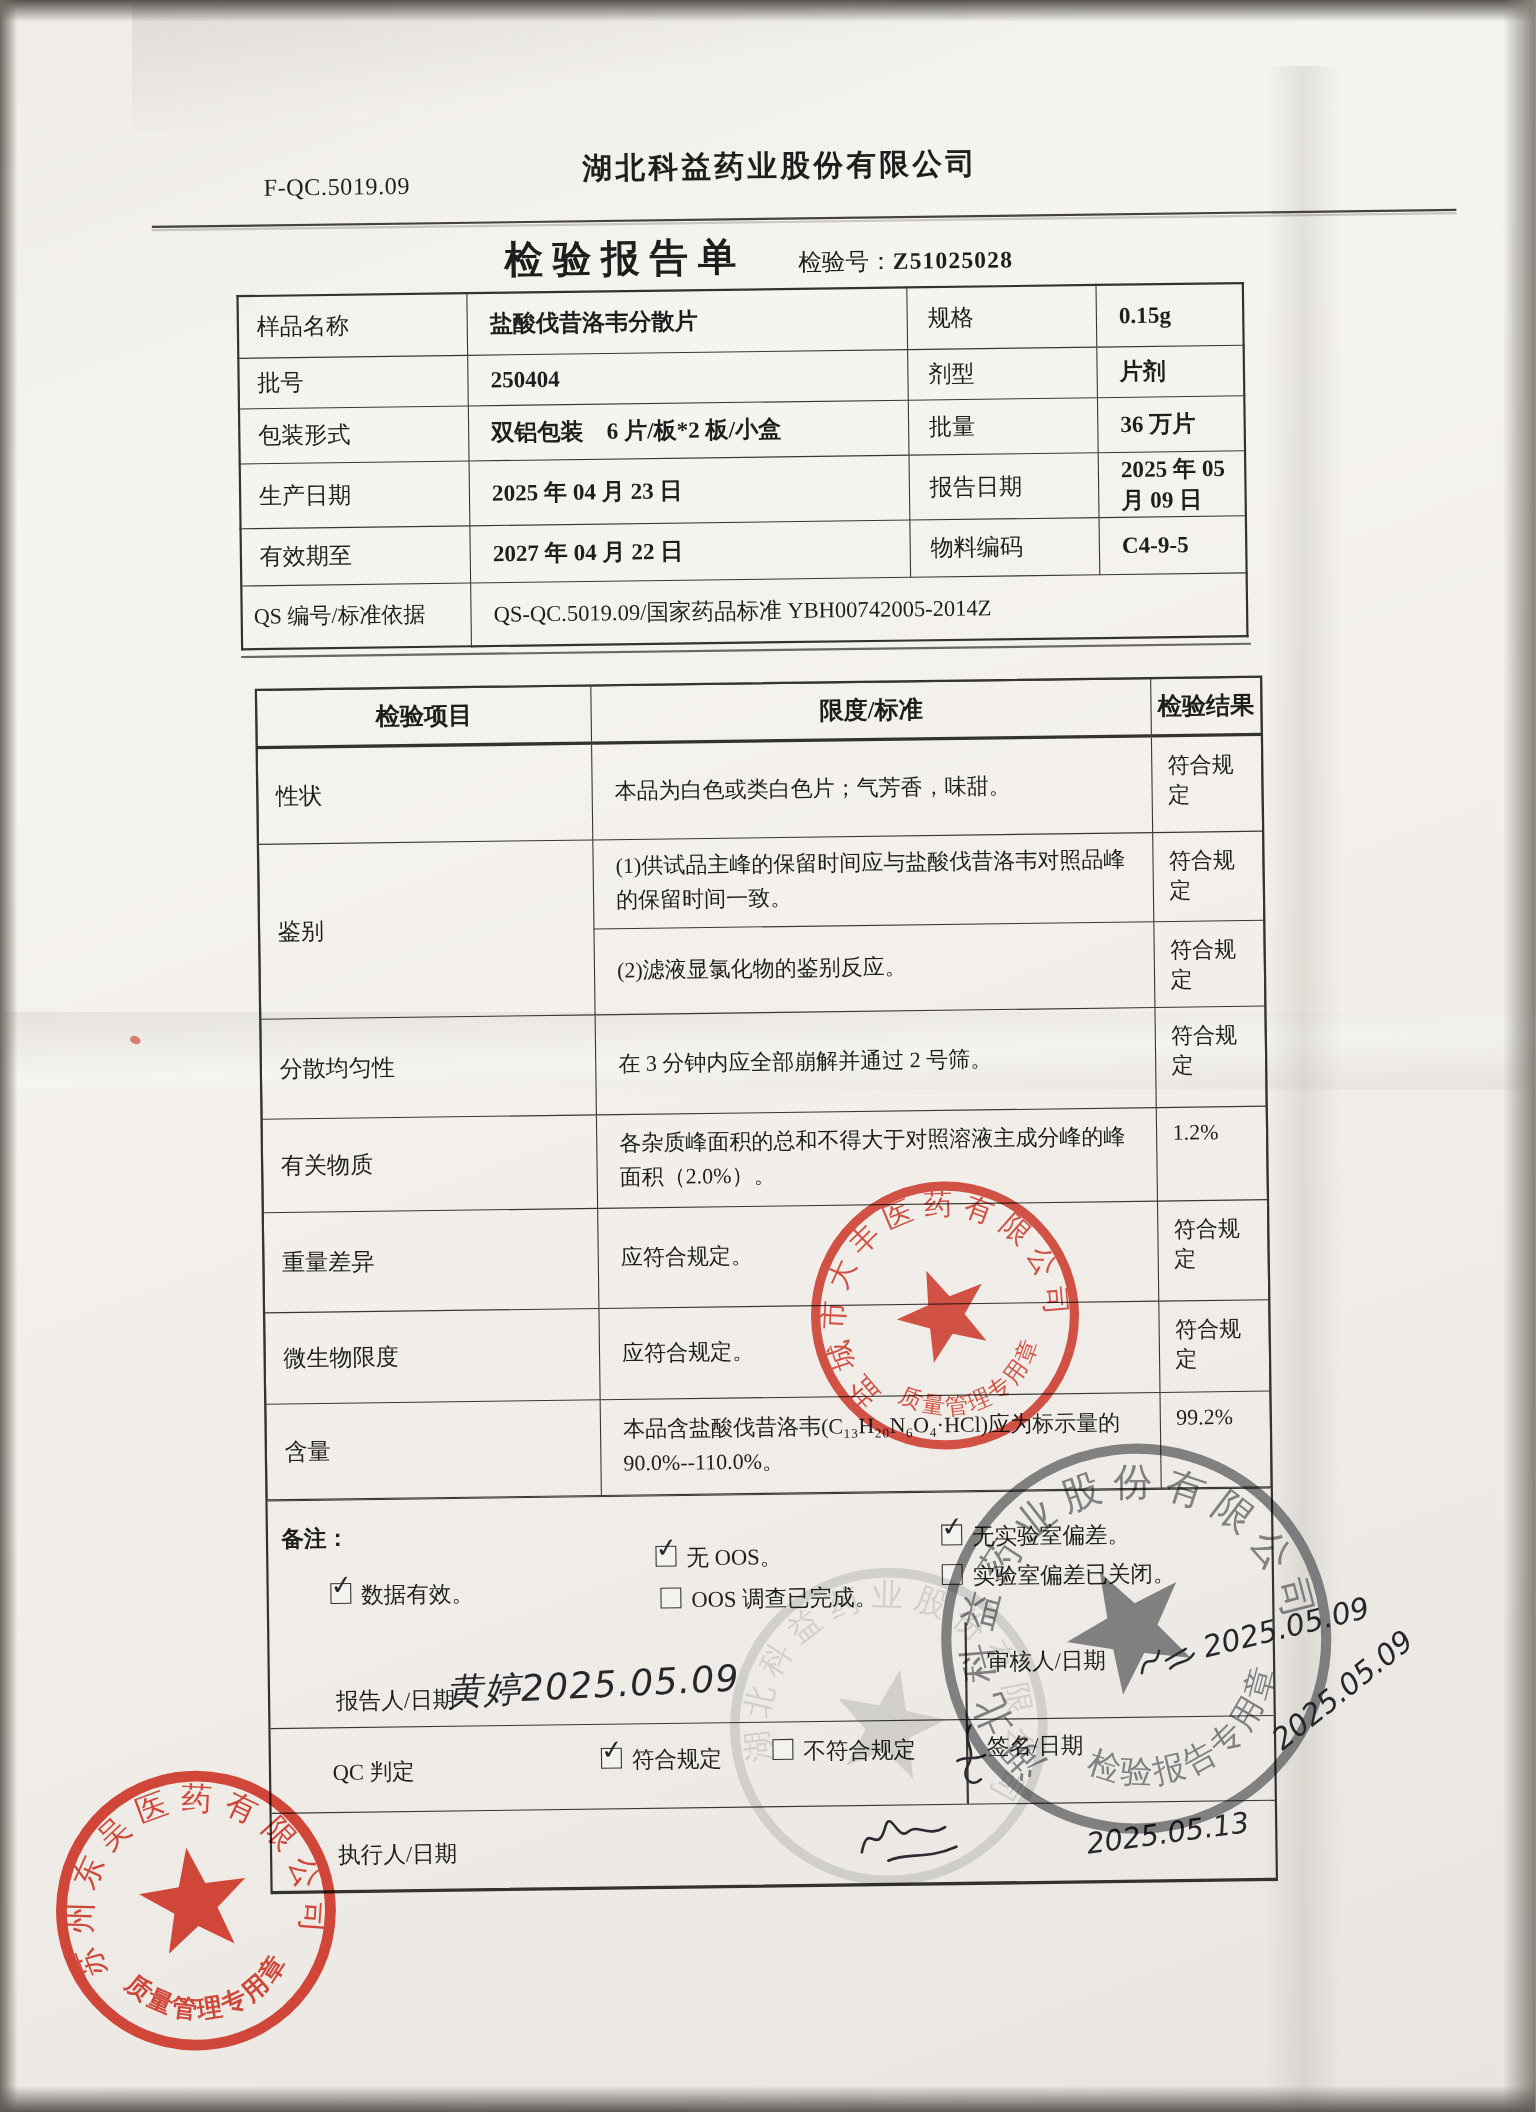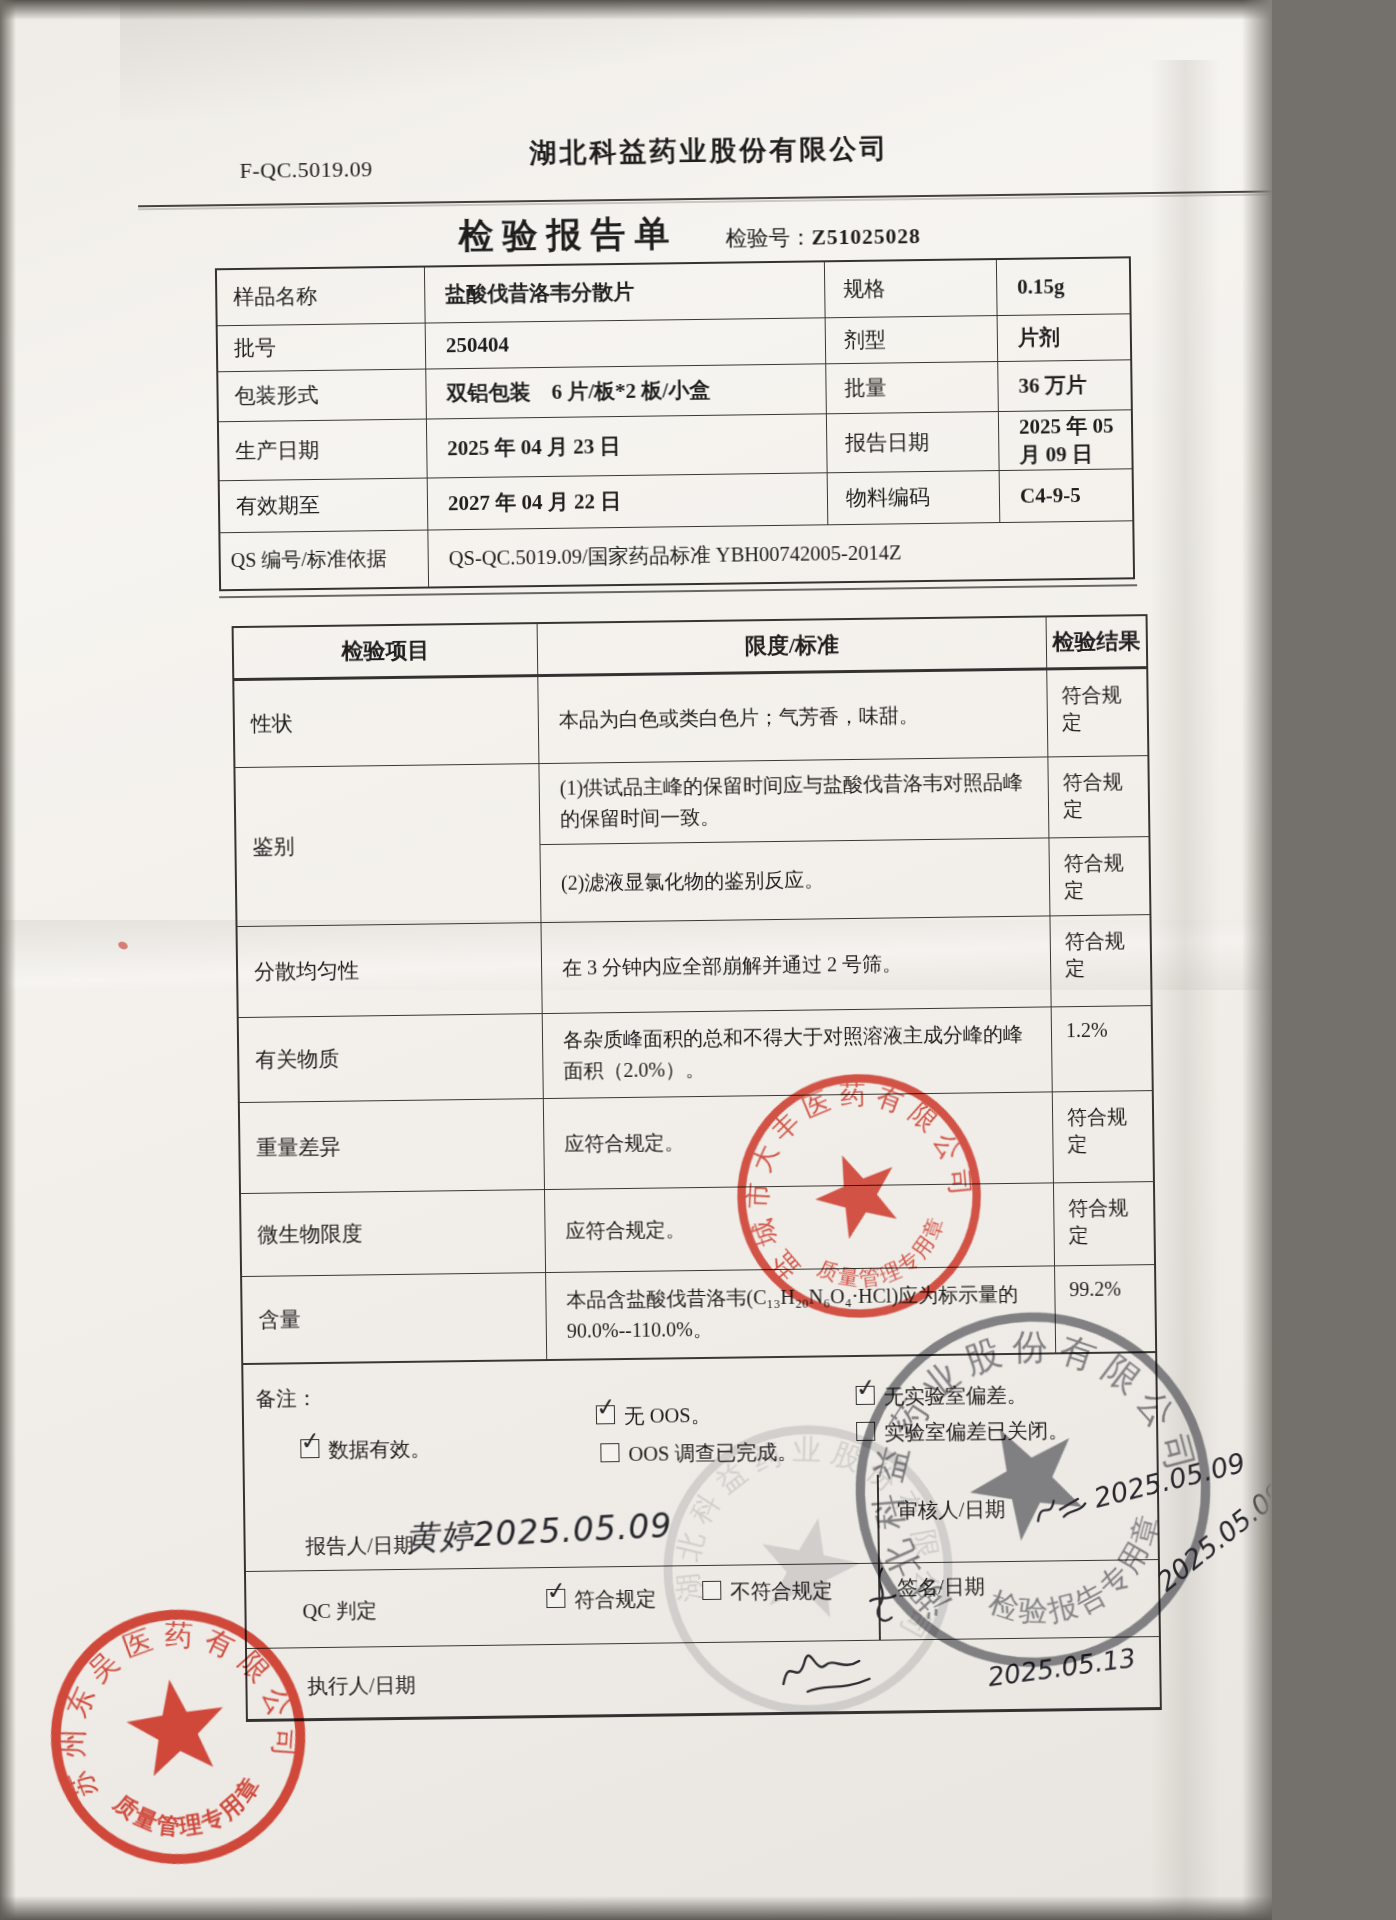--- a/index.html
+++ b/index.html
@@ -1,17 +1,17 @@
 <!DOCTYPE html>
 <html><head>
 <meta charset="utf-8">
 <style>
   html,body{margin:0;padding:0;}
   body{background:#74716c;font-family:"Liberation Serif","DejaVu Serif",serif;color:#1f1e1c;}
-  .page{position:relative;width:1272px;height:1920px;overflow:hidden;background:#8a8781;}
+  .page{position:relative;width:1396px;height:1920px;overflow:hidden;background:#8a8781;}
   .paper{position:absolute;inset:0;background:linear-gradient(160deg,#efece7 0%,#f6f4f0 22%,#f3f0eb 48%,#efece7 70%,#e8e5e0 100%);}
   
   .edge{position:absolute;pointer-events:none;}
   .edge-top{left:0;right:0;top:0;height:20px;background:linear-gradient(#57544f,rgba(87,84,79,0));}
   .edge-left{left:0;top:0;bottom:0;width:16px;background:linear-gradient(90deg,#6e6a64,rgba(110,106,100,0));}
   .edge-right{right:0;top:0;bottom:0;width:30px;background:linear-gradient(270deg,#85827c,rgba(133,130,124,0));}
   .edge-bottom{left:0;right:0;bottom:0;height:24px;background:linear-gradient(0deg,#5d5a55,rgba(93,90,85,0));}
   .crease-h{left:0;right:0;top:920px;height:70px;background:linear-gradient(178deg,rgba(140,135,128,.14),rgba(255,255,255,.25) 55%,rgba(140,135,128,.10));}
   .crease-v{top:60px;bottom:0;left:1150px;width:70px;background:linear-gradient(90deg,rgba(255,255,255,0),rgba(128,124,117,.16) 50%,rgba(255,255,255,0));}
   .crease-d{left:120px;top:-30px;width:760px;height:150px;background:linear-gradient(172deg,rgba(120,116,109,.18),rgba(255,255,255,0) 65%);}
@@ -175,21 +175,21 @@
         </tr>
         <tr style="height:87px">
           <td class="c-item">含量</td>
           <td class="c-std">本品含盐酸伐昔洛韦(C₁₃H₂₀N₆O₄·HCl)应为标示量的90.0%--110.0%。</td>
           <td class="c-res">99.2%</td>
         </tr>
       </tbody>
         </table>
 
       <div class="band remarks-cell">
-        <div class="lbl" style="left:12px;top:20px;font-weight:400">备注：</div>
+        <div class="lbl" style="left:12px;top:20px;font-weight:700">备注：</div>
 
         <div class="cbi" style="left:56px;top:72px">
           <span class="cb">
               <span class="tick">✓</span>
             </span>
           <span class="cb-label">数据有效。</span>
         </div>
         <div class="cbi" style="left:352px;top:42px">
           <span class="cb">
               <span class="tick">✓</span>

